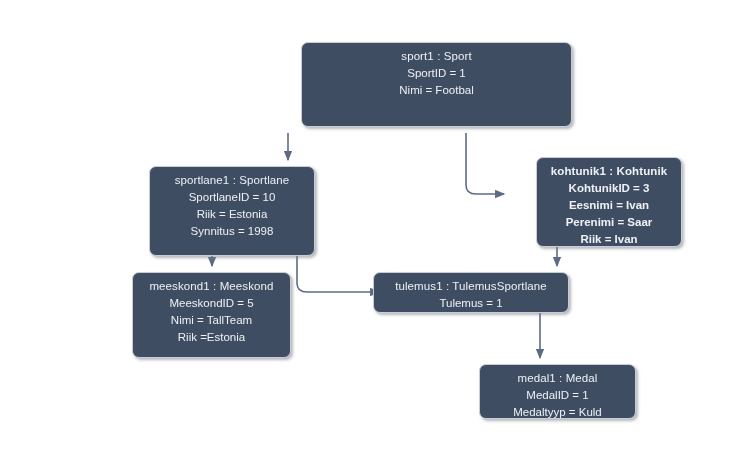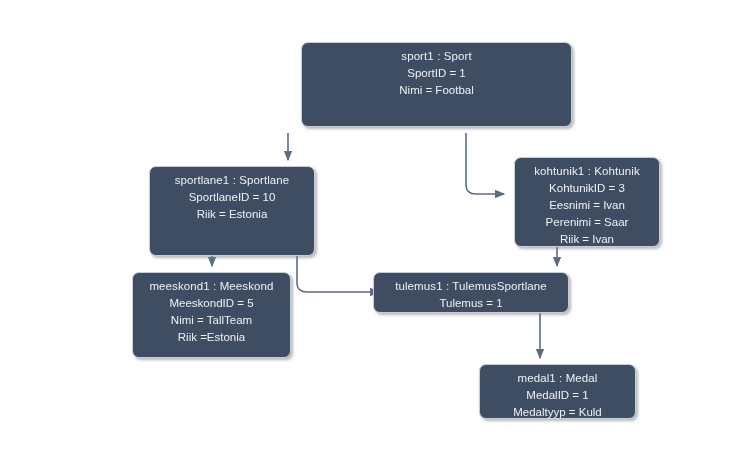--- a/index.html
+++ b/index.html
@@ -73,23 +73,24 @@
   <div class="node" style="left: 258px; top: 42px; width: 271px; height: 85px; margin-left: 43px;">
     <span class="line header">sport1 : Sport</span>
     <span class="line">SportID = 1</span>
     <span class="line">Nimi = Footbal</span>
   </div>
 
   <div class="node" style="left: 133px; top: 166px; width: 166px; height: 90px; margin-left: 16px;">
     <span class="line header">sportlane1 : Sportlane</span>
     <span class="line">SportlaneID = 10</span>
     <span class="line">Riik = Estonia</span>
+    <span class="line">Synnitus = 1998</span>
   </div>
 
-  <div class="node" style="left: 514px; top: 157px; width: 146px; height: 90px;">
+  <div class="node" style="left: 536px; top: 157px; width: 146px; height: 90px; font-weight: bold;">
     <span class="line header">kohtunik1 : Kohtunik</span>
     <span class="line">KohtunikID = 3</span>
     <span class="line">Eesnimi = Ivan</span>
     <span class="line">Perenimi = Saar</span>
     <span class="line">Riik = Ivan</span>
   </div>
 
   <div class="node" style="left: 132px; top: 272px; width: 159px; height: 86px;">
     <span class="line header">meeskond1 : Meeskond</span>
     <span class="line">MeeskondID = 5</span>

